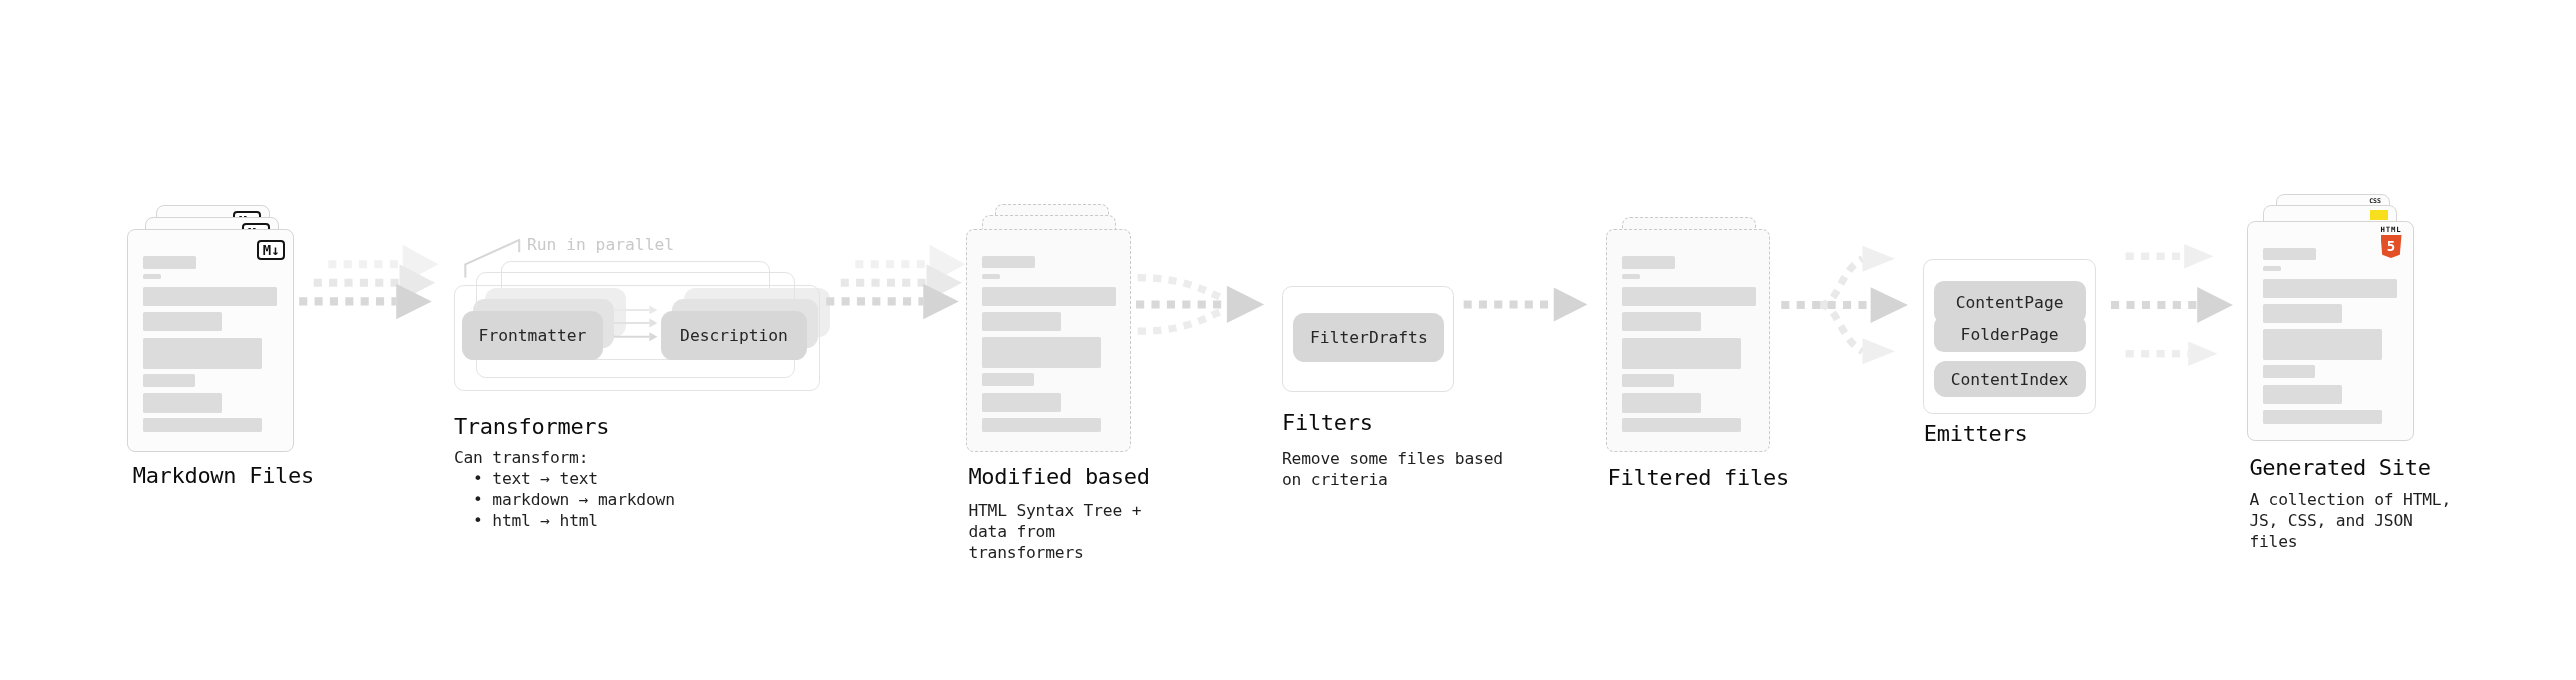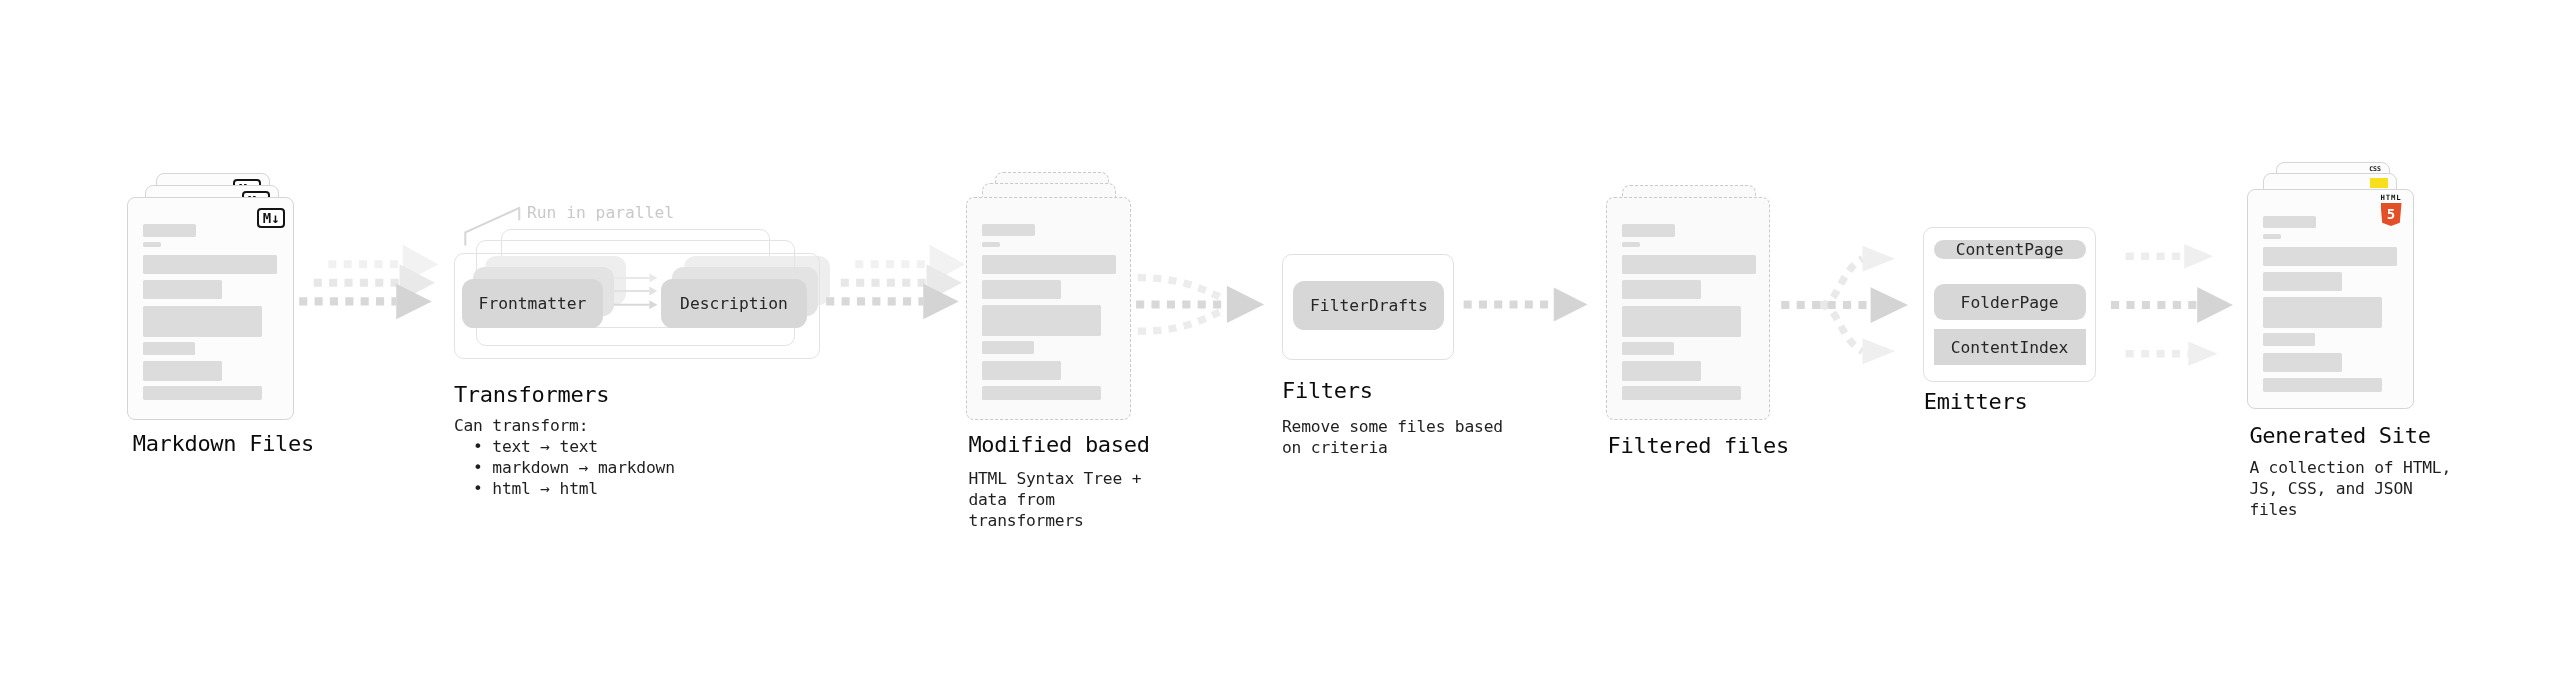--- a/index.html
+++ b/index.html
@@ -1,19 +1,19 @@
 <!DOCTYPE html>
 <html style="font-size:13px"><head>
 <meta charset="utf-8">
 <style>
   html,body{margin:0;padding:0;background:#ffffff;}
   body{width:2576px;height:681px;overflow:hidden;
        font-family:"DejaVu Sans Mono","Liberation Mono",monospace;}
   .canvas{position:relative;width:2576px;height:681px;background:#ffffff;}
-  .station{position:absolute;}
+  .station{position:absolute;margin-top:32px;}
   .abs{position:absolute;}
 
   
   .doc{position:absolute;border-radius:8.1px;background:#fcfcfc;border:1.6px solid #d5d5d5;box-sizing:border-box;}
   .doc.dashed{border:1.6px dashed #c9c9c9;background:#fafafa;}
   .doc-body{position:absolute;left:15.4px;top:26px;right:11.4px;}
   .bar{background:#dcdcdc;border-radius:1.6px;}
 
   
   .md-badge{position:absolute;background:#ffffff;border:2.4px solid #141414;border-radius:4.1px;
@@ -186,23 +186,23 @@
     <path d="M48,80 C70,80 72,38 100,23" fill="none" stroke="#e9e9e9" stroke-width="9" stroke-dasharray="10 9"></path>
     <polygon points="100,7 140,23 100,39" fill="#efefef"></polygon>
     <path d="M48,80 C70,80 72,122 100,137" fill="none" stroke="#e9e9e9" stroke-width="9" stroke-dasharray="10 9"></path>
     <polygon points="100,121 140,137 100,153" fill="#efefef"></polygon>
     <line x1="0" y1="80" x2="110" y2="80" stroke="#d8d8d8" stroke-width="10" stroke-dasharray="10 9"></line>
     <polygon points="110,58 156,80 110,102" fill="#d4d4d4"></polygon>
   </svg>
 
   <div class="station" style="left:1923px;top:227px;width:244px;height:268px">
     <div class="container-box" style="left:0;top:0;width:173px;height:155px"></div>
-    <div class="pill" style="left:10.6px;top:13px;width:152px;height:19px;border-radius:9.8px">ContentPage</div>
+    <div class="pill" style="left:10.6px;top:22px;width:152px;height:42px;border-radius:9.8px">ContentPage</div>
     <div class="pill" style="left:10.6px;top:57px;width:152px;height:36px;border-radius:9.8px">FolderPage</div>
-    <div class="pill" style="left:10.6px;top:102px;width:152px;height:36px;border-radius:0">ContentIndex</div>
+    <div class="pill" style="left:10.6px;top:102px;width:152px;height:36px;border-radius:12px">ContentIndex</div>
     <div class="label" style="left:0.8px;top:162px">Emitters</div>
   </div>
 
   <svg class="abs" style="left:2111px;top:244px" width="126" height="122" viewBox="0 0 155 150">
     <line x1="18" y1="15" x2="90" y2="15" stroke="#ededed" stroke-width="9" stroke-dasharray="10 9"></line>
     <polygon points="90,0 126,15 90,30" fill="#efefef"></polygon>
     <line x1="0" y1="75" x2="106" y2="75" stroke="#d8d8d8" stroke-width="10" stroke-dasharray="10 9"></line>
     <polygon points="106,53 150,75 106,97" fill="#d4d4d4"></polygon>
     <line x1="18" y1="135" x2="95" y2="135" stroke="#ededed" stroke-width="9" stroke-dasharray="10 9"></line>
     <polygon points="95,120 131,135 95,150" fill="#efefef"></polygon>

